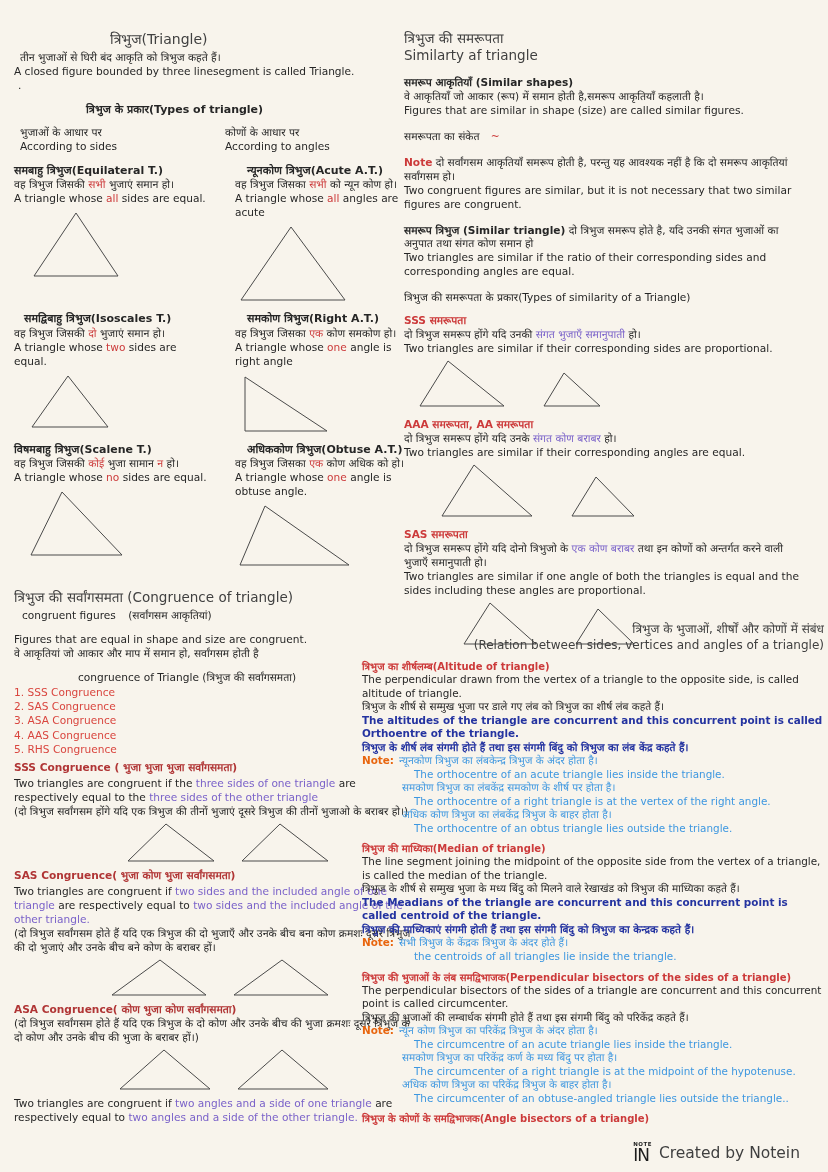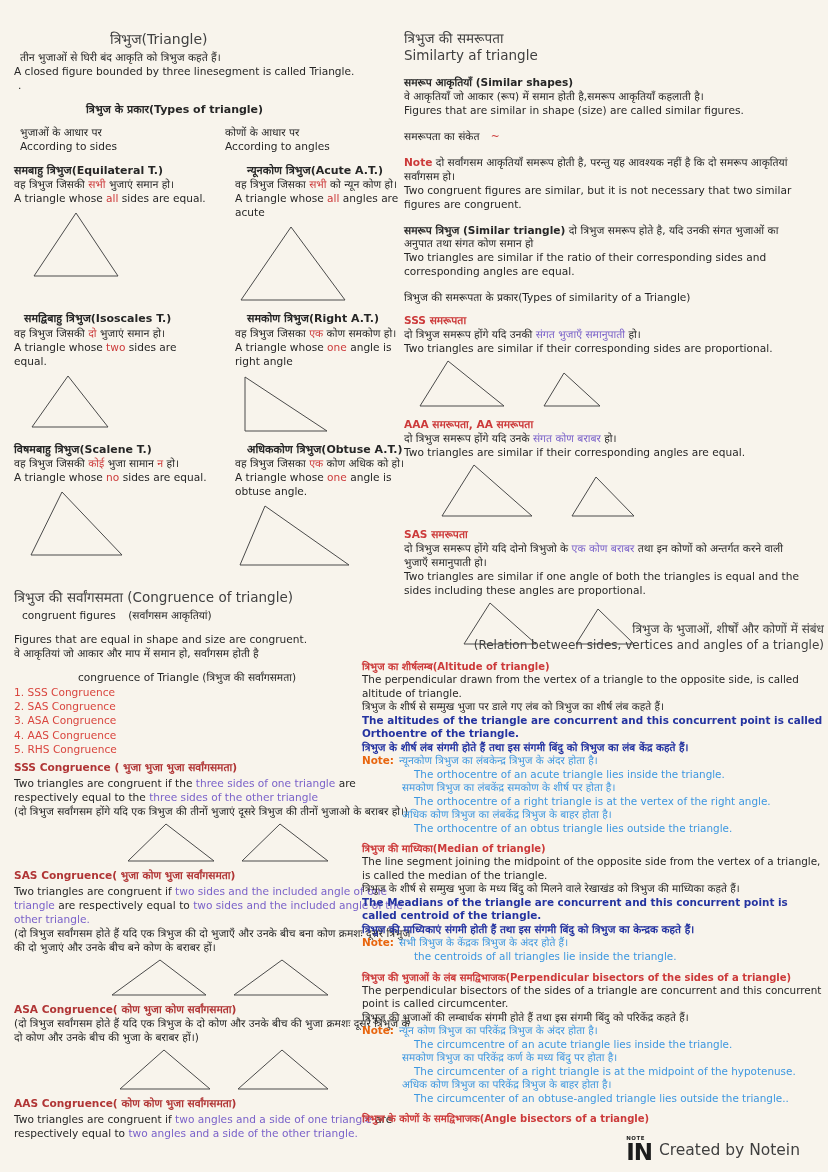--- a/index.html
+++ b/index.html
@@ -50,21 +50,21 @@
   .rel-header{font-size:12px;line-height:1.3;margin-bottom:6px}
   .rsec{margin-top:7px}
   .rsec .r-title{font-size:10px}
   .note-label{color:#e8650e;font-weight:bold;margin-right:5px}
   .ind1{margin-left:40px}
   .ind2{margin-left:52px}
   .nb{font-weight:normal}
   #footer{position:absolute;right:28px;bottom:8px;display:flex;align-items:center;gap:7px}
   #footer .logo{display:flex;flex-direction:column;line-height:1;color:#1c1c1c}
   #footer .logo .nt{font-size:5.5px;font-weight:bold;letter-spacing:.5px}
-  #footer .logo .in{font-size:23px;font-weight:700;letter-spacing:-1px}
+  #footer .logo .in{font-size:17px;font-weight:400;letter-spacing:-1px}
   #footer .credit{font-size:15.5px;color:#3f3f3f}
 </style>
 </head>
 <body>
 
 <div id="left" class="col">
   <div class="orange main-title">त्रिभुज(Triangle)</div>
   <div style="margin-left:6px">तीन भुजाओं से घिरी बंद आकृति को त्रिभुज कहते हैं।</div>
   <div>A closed figure bounded by three linesegment is called Triangle.</div>
   <div style="margin-left:4px">.</div>
@@ -192,21 +192,20 @@
         <svg width="96" height="44">
             <polygon class="tri" points="46,2 2,41 92,41"></polygon>
           </svg>
         <svg width="96" height="44">
             <polygon class="tri" points="46,2 2,41 92,41"></polygon>
           </svg>
       </div>
     </div>
 
     <div class="cblock">
-      <div class="maroon">AAS  Congruence( कोण कोण भुजा सर्वांगसमता)</div>
       <div class="body"><span>Two triangles are congruent if </span><span class="purple">two angles and a side of one triangle</span><span> are respectively equal to </span><span class="purple">two angles and a side of the other triangle.</span><span></span></div>
 
     </div>
 
   </div>
 </div>
 
 <div id="rtop" class="col">
   <div class="orange rt-title">त्रिभुज की समरूपता</div>
   <div class="orange rt-title">Similarty af triangle</div>

